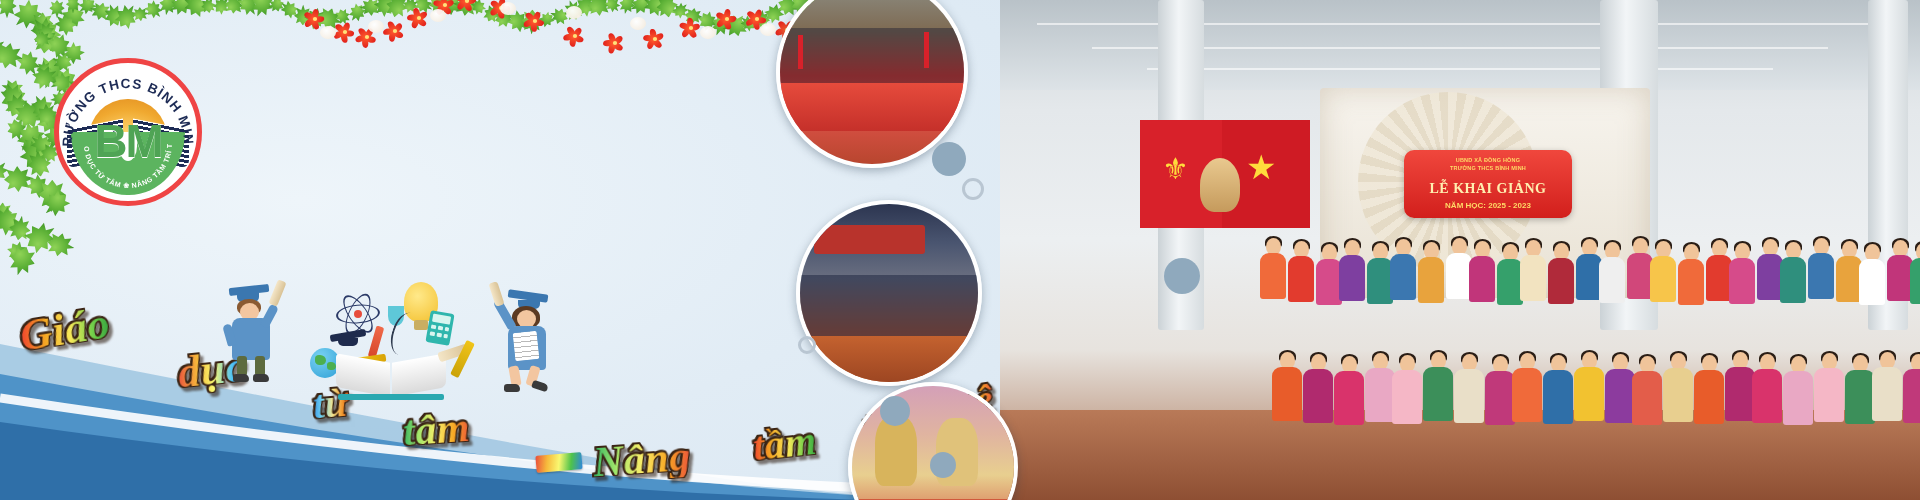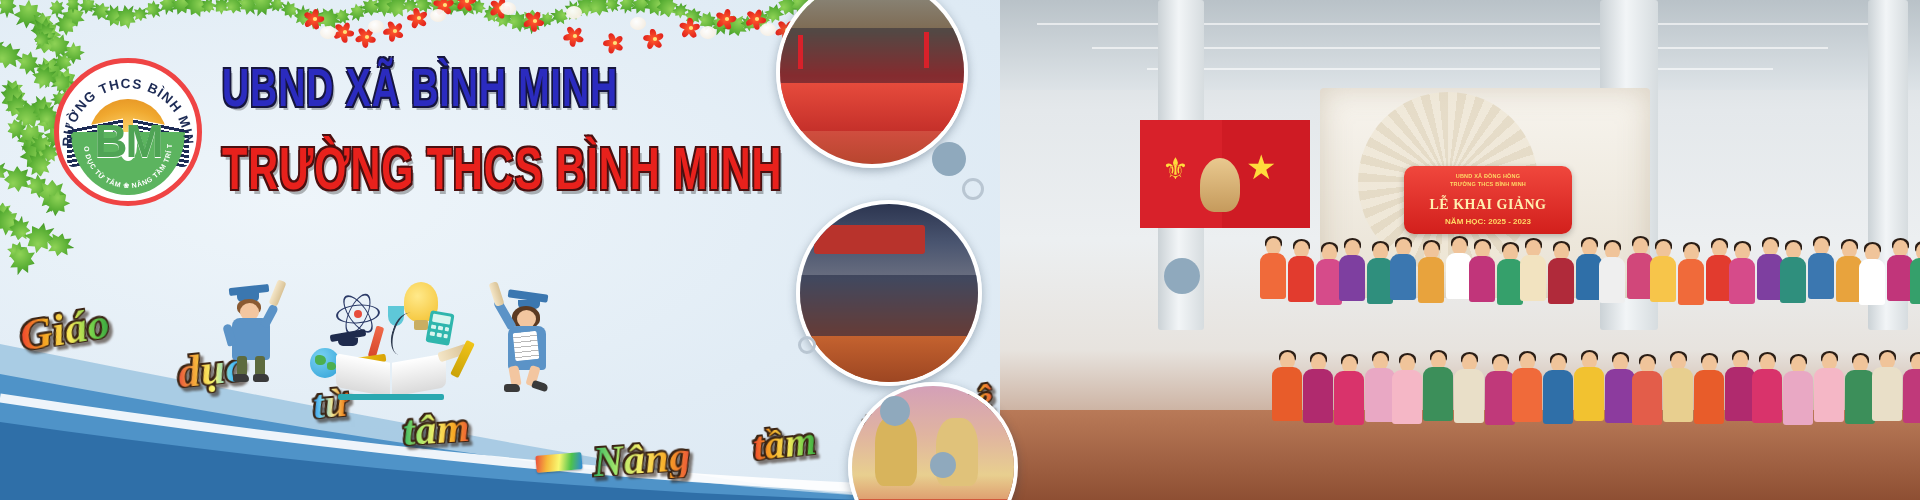--- a/index.html
+++ b/index.html
@@ -591,24 +591,20 @@
       <div class="logo-arc-text logo-arc-bottom">
         <svg viewBox="0 0 148 148">
           <defs>
               <path id="arcBot" d="M 30,86 A 44,44 0 0 0 118,86"></path>
             </defs>
           <text><textPath href="#arcBot" startOffset="50%" text-anchor="middle">GIÁO DỤC TỪ TÂM ❀ NÂNG TẦM TRÍ TUỆ</textPath></text>
         </svg>
       </div>
     </div>
 
-    <div id="headings">
-      <div class="h-ubnd">UBND XÃ BÌNH MINH</div>
-      <div class="h-truong">TRƯỜNG THCS BÌNH MINH</div>
-    </div>
 
     <div id="waves">
       <svg viewBox="0 0 1020 230" preserveAspectRatio="none">
         <path d="M0,74 C230,120 470,168 700,205 C830,226 940,232 1020,234 L1020,230 L0,230 Z" fill="#9fc6e0" opacity=".85"></path>
         <path d="M0,104 C240,148 480,190 720,214 C850,227 950,231 1020,232 L1020,230 L0,230 Z" fill="#4f93c8"></path>
         <path d="M0,152 C250,188 500,214 760,226 C870,231 960,233 1020,234 L1020,230 L0,230 Z" fill="#2f6fa8"></path>
         <path d="M0,128 C250,166 500,196 760,212 C870,219 960,222 1020,223" stroke="#ffffff" stroke-width="9" fill="none" opacity=".9"></path>
       </svg>
     </div>
 
@@ -711,21 +707,21 @@
 
     <div class="stage-wall" style="left:320px;top:88px;width:330px;height:210px;"></div>
     <div class="drum-deco" style="left:358px;top:92px;width:180px;height:180px;"></div>
 
     <div class="flagwall" style="left:140px;top:120px;width:170px;height:108px;">
       <span class="hammer-sickle" style="left:22px;top:34px;">⚜</span>
       <span class="flag-star" style="left:106px;top:30px;">★</span>
     </div>
     <div class="bust" style="left:200px;top:158px;"></div>
 
-    <div class="redbanner" style="left:404px;top:166px;width:168px;height:68px;">
+    <div class="redbanner" style="left:404px;top:150px;width:168px;height:68px;">
       <div class="rb-org">UBND XÃ ĐỒNG HỒNG</div>
       <div class="rb-org">TRƯỜNG THCS BÌNH MINH</div>
       <div class="rb-title">LỄ KHAI GIẢNG</div>
       <div class="rb-year">NĂM HỌC: 2025 - 2023</div>
     </div>
 
     <div id="people-host" style="position: absolute; inset: 0px;">
         <div class="person" style="left: 260px; top: 238px; width: 26px; height: 74px;">
           <div class="p-hair"></div>
           <div class="p-head"></div>

